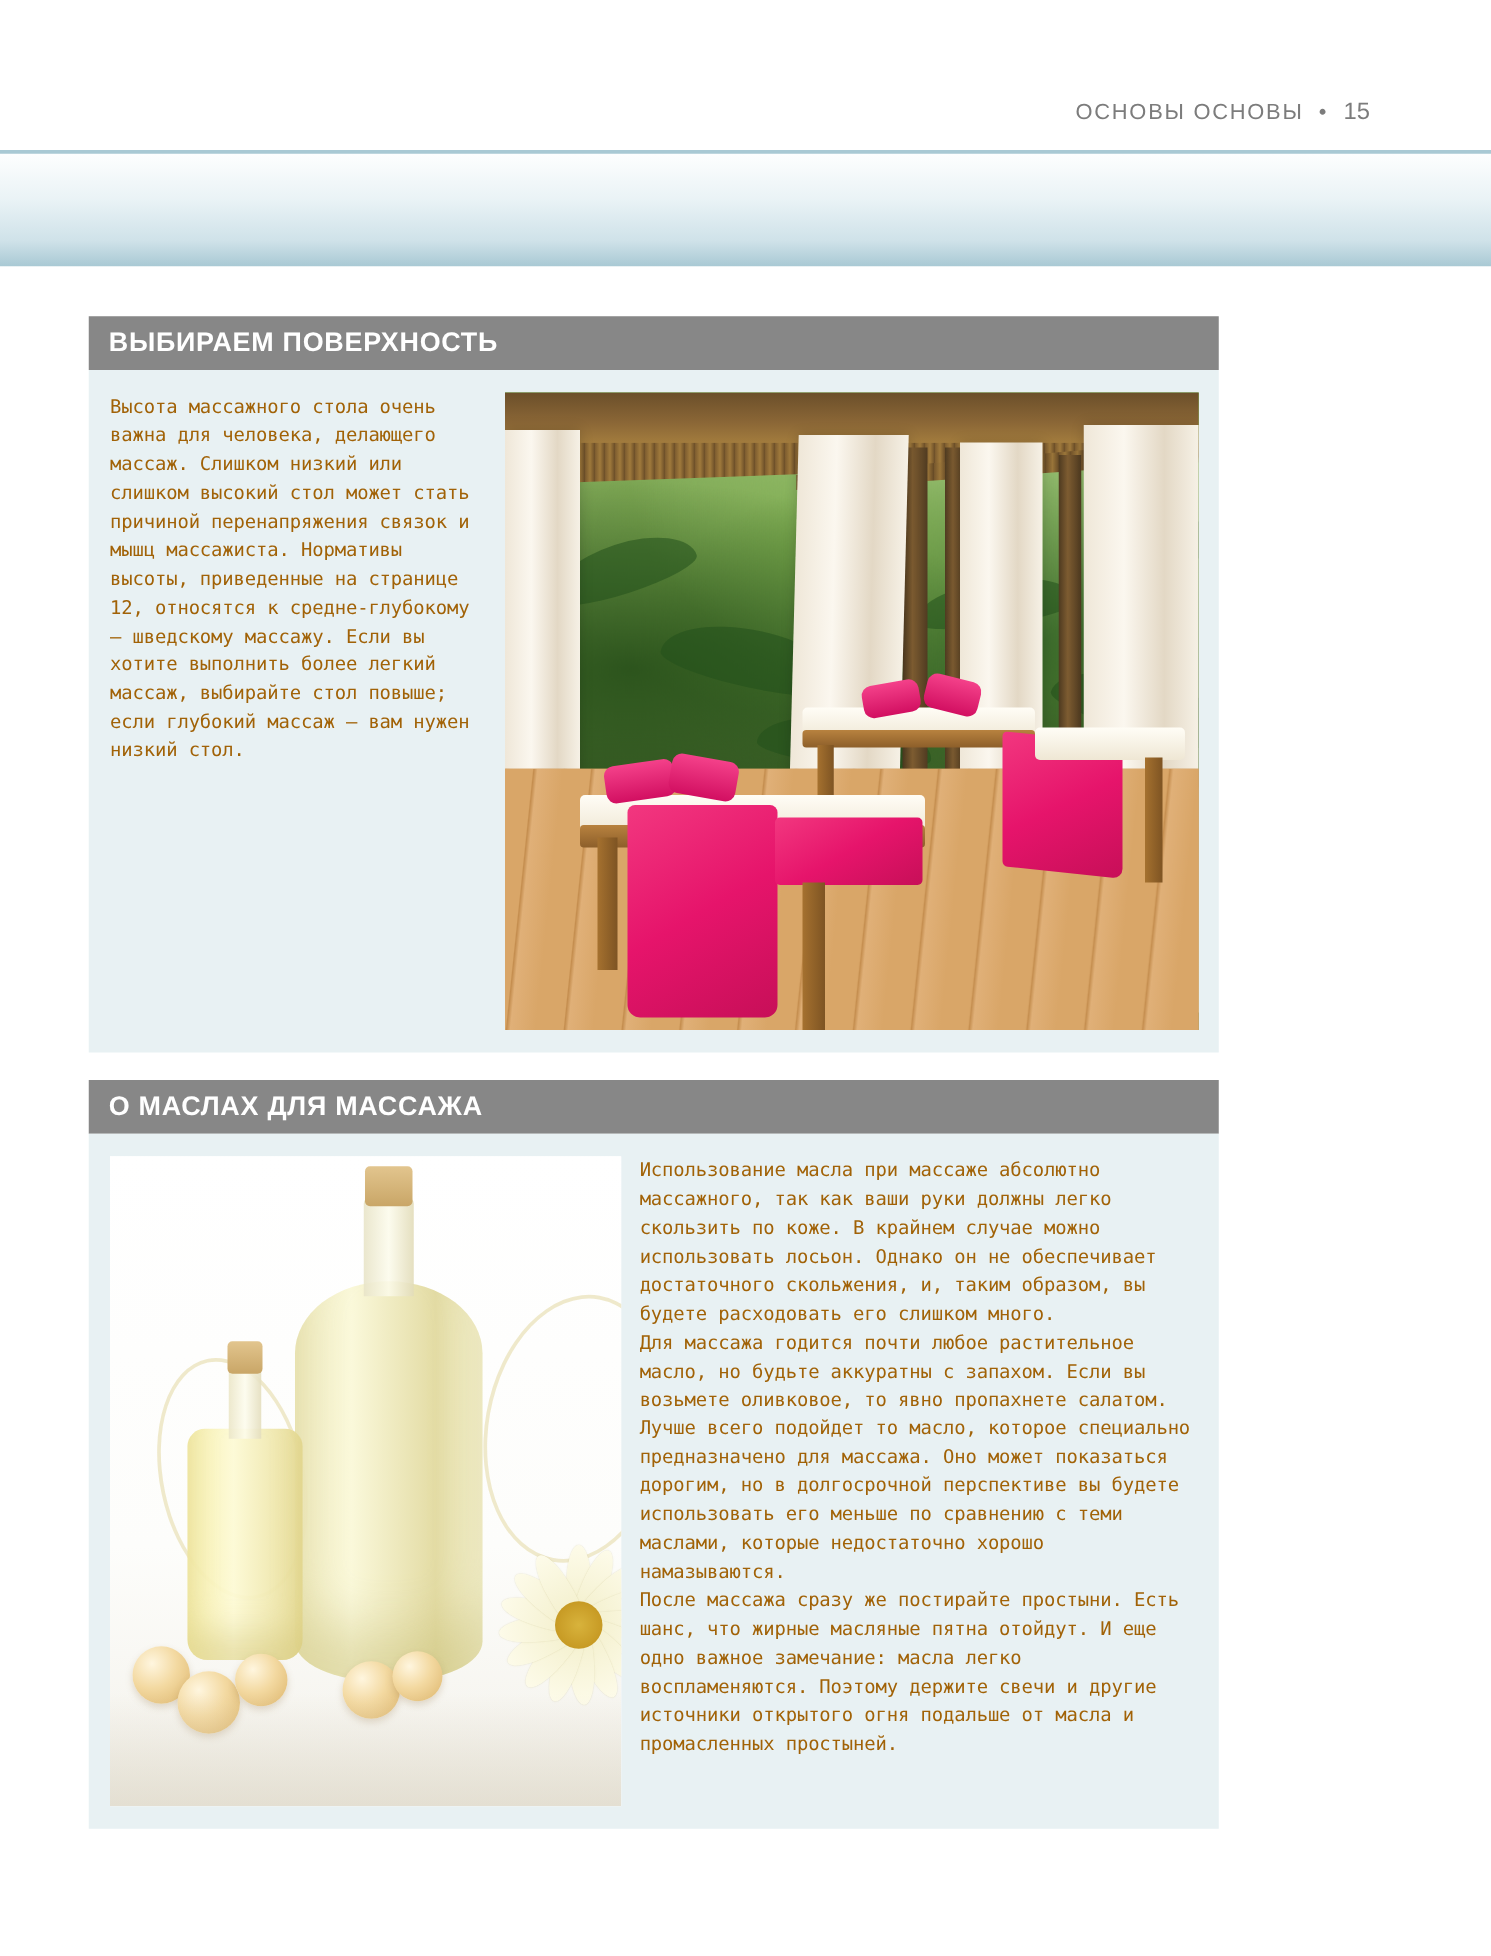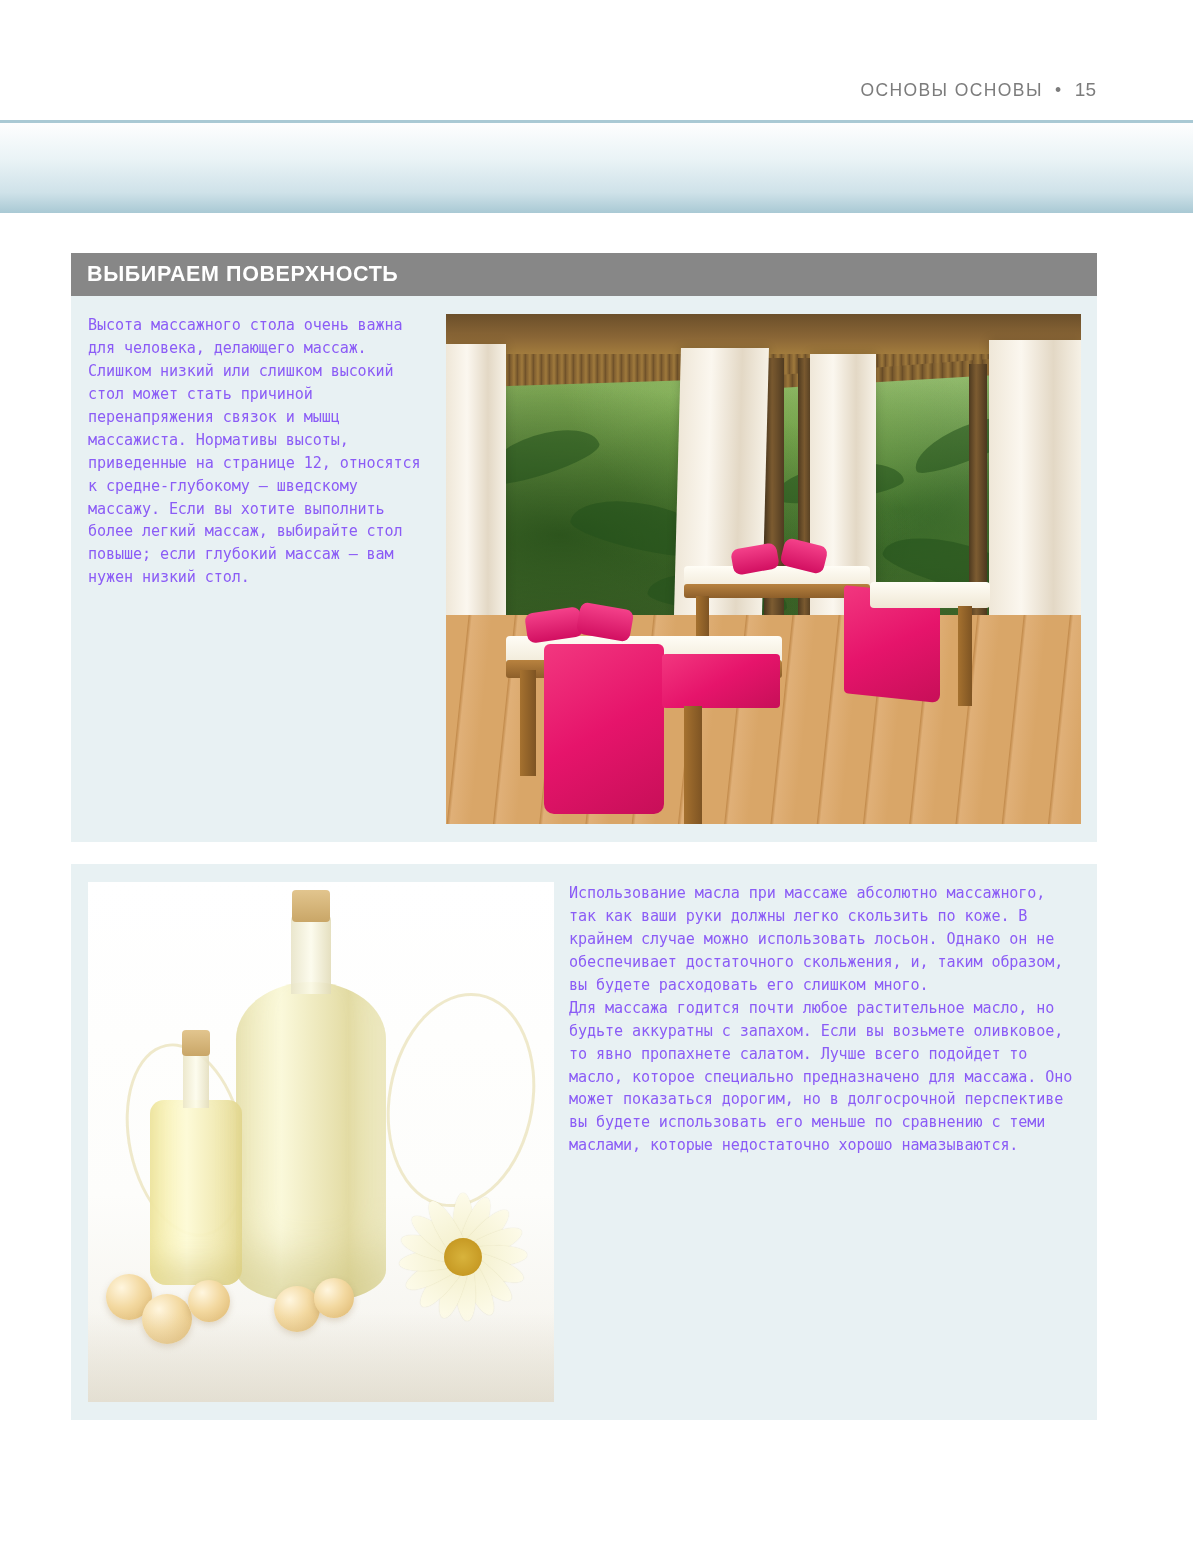--- a/index.html
+++ b/index.html
@@ -56,21 +56,21 @@
     left: 0; top: 0;
     width: 100%;
     height: 3px;
     background: #a9c9d4;
   }
 
   
   .section {
     position: absolute;
     left: 71px;
-    width: 1026px;
+    width: 904px;
   }
   .section-1 { top: 253px; }
   .section-2 { top: 864px; }
 
   .section-title {
     height: 43px;
     background: #878787;
     display: flex;
     align-items: center;
     box-sizing: border-box;
@@ -90,21 +90,21 @@
     box-sizing: border-box;
     padding: 18px 16px 18px 17px;
     display: flex;
     gap: 15px;
   }
 
   .col-text {
     font-family: "DejaVu Sans Mono", monospace;
     font-size: 15.1px;
     line-height: 1.52;
-    color: #8b5cf6;
+    color: #a16207;
     letter-spacing: -0.1px;
   }
   .col-text p { margin: 0; }
 
   .s1-text { width: 349px; }
   .s1-figure {
     width: 645px;
     height: 510px;
     position: relative;
     overflow: hidden;
@@ -362,20 +362,23 @@
       <div class="sheet-pink" style="left:216px; top:340px; width:118px; height:54px; border-radius:4px;"></div>
       <div class="leg" style="left:74px; top:356px; width:16px; height:106px;"></div>
       <div class="leg" style="left:238px; top:392px; width:18px; height:118px;"></div>
     </div>
 
   </div>
 </div>
 
 <div class="section section-2">
 
+  <div class="section-title">
+    <span>О МАСЛАХ ДЛЯ МАССАЖА</span>
+  </div>
 
   <div class="section-body">
 
     <div class="s2-figure" role="img" aria-label="Бутылки массажного масла с цветком и жемчужными шариками">
       <div class="oil-bg"></div>
 
       <div class="ribbon" style="left:40px; top:160px; width:110px; height:190px; transform:rotate(-12deg);"></div>
       <div class="ribbon" style="left:300px; top:110px; width:140px; height:210px; transform:rotate(10deg);"></div>
 
       <div class="bottle-big"></div>
@@ -411,16 +414,17 @@
       <div class="pearl" style="left:100px; top:398px; width:42px; height:42px;"></div>
       <div class="pearl" style="left:186px; top:404px; width:46px; height:46px;"></div>
       <div class="pearl" style="left:226px; top:396px; width:40px; height:40px;"></div>
 
       <div class="surface-shadow"></div>
     </div>
 
     <div class="col-text s2-text">
       <p>Использование масла при массаже абсолютно массажного, так как ваши руки должны легко скользить по коже. В крайнем случае можно использовать лосьон. Однако он не обеспечивает достаточного скольжения, и, таким образом, вы будете расходовать его слишком много.</p>
       <p>Для массажа годится почти любое растительное масло, но будьте аккуратны с запахом. Если вы возьмете оливковое, то явно пропахнете салатом. Лучше всего подойдет то масло, которое специально предназначено для массажа. Оно может показаться дорогим, но в долгосрочной перспективе вы будете использовать его меньше по сравнению с теми маслами, которые недостаточно хорошо намазываются.</p>
+      <p>После массажа сразу же постирайте простыни. Есть шанс, что жирные масляные пятна отойдут. И еще одно важное замечание: масла легко воспламеняются. Поэтому держите свечи и другие источники открытого огня подальше от масла и промасленных простыней.</p>
     </div>
 
   </div>
 </div>
 
 </body></html>

